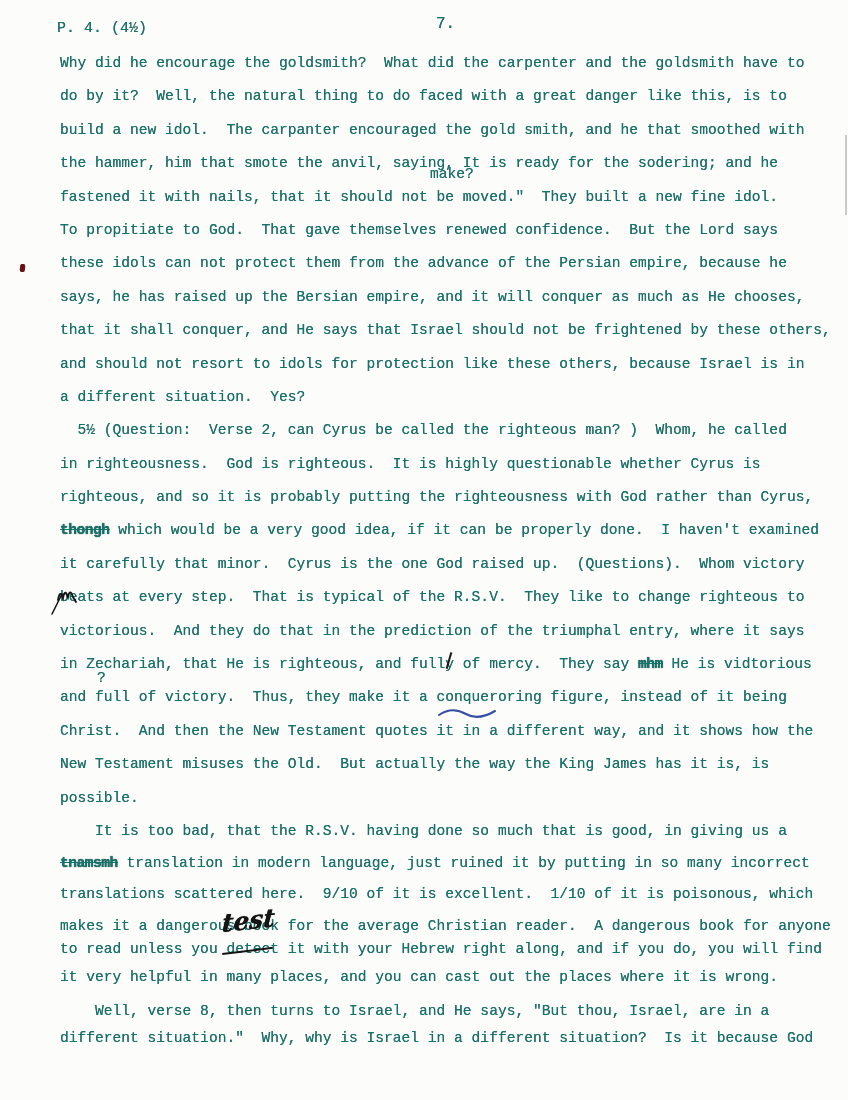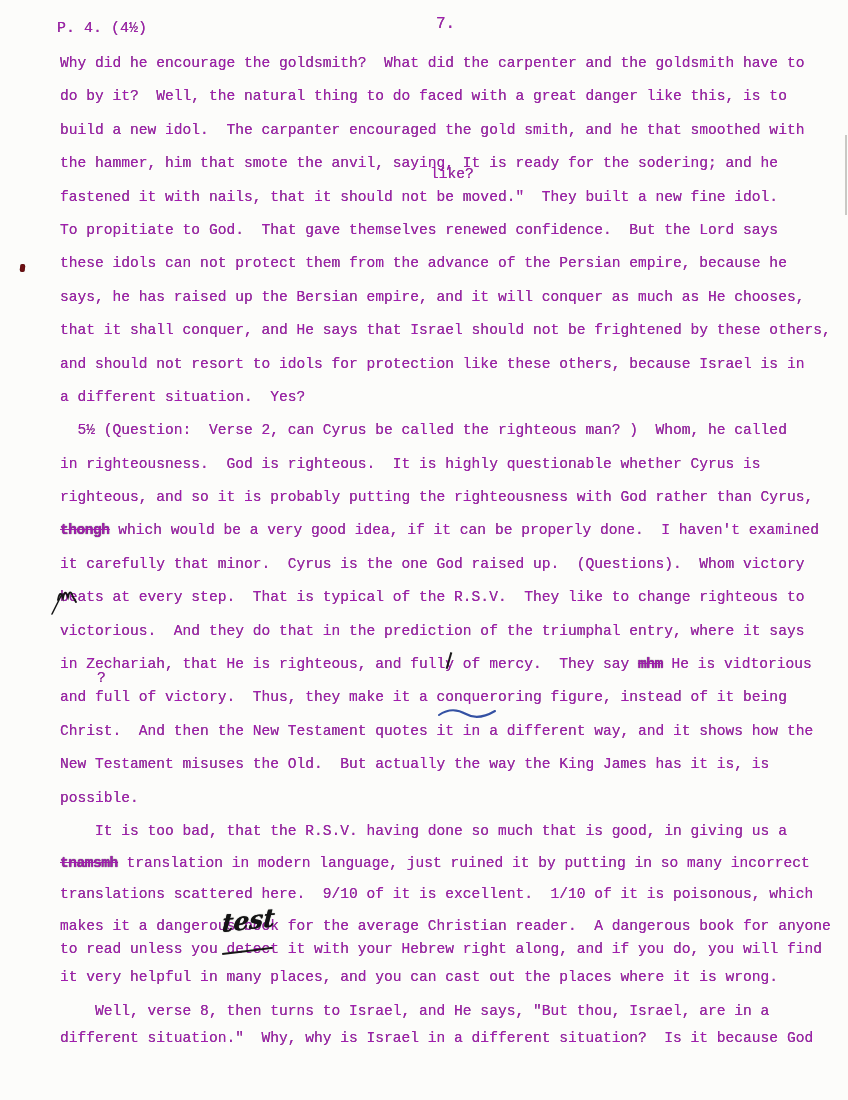--- a/index.html
+++ b/index.html
@@ -6,21 +6,21 @@
   .page{
     position:relative;
     width:848px;height:1100px;
     background:#fcfcfa;
     overflow:hidden;
     font-family:"Liberation Mono","DejaVu Sans Mono",monospace;
     color:#1e1e1e;
   }
   .typed{
     font-family:"Liberation Mono","DejaVu Sans Mono",monospace;
-    color:#a21caf;
+    color:#0f766e;
     text-shadow:0 0 0.6px rgba(25,25,25,0.65);
     white-space:pre;
   }
   .hdr{position:absolute;left:57px;top:20px;font-size:15px;}
   .pgnum{position:absolute;left:436px;top:15px;font-size:16px;}
   .textblock{
     position:absolute;left:60px;top:55px;width:788px;
     font-size:14.6px;line-height:1.15;
   }
   .line{white-space:pre;}
@@ -63,21 +63,21 @@
 </head>
 <body>
 
 <div class="page">
 
   <div class="typed hdr">P. 4. (4½)</div>
   <div class="typed pgnum">7.</div>
 
   <div class="typed textblock"><div class="line" style="height: 33.4px;"><span>Why did he encourage the goldsmith?  What did the carpenter and the goldsmith have to</span></div><div class="line" style="height: 33.4px;"><span>do by it?  Well, the natural thing to do faced with a great danger like this, is to</span></div><div class="line" style="height: 33.4px;"><span>build a new idol.  The carpanter encouraged the gold smith, and he that smoothed with</span></div><div class="line" style="height: 33.4px;"><span>the hammer, him that smote the anvil, saying, It is ready for the sodering; and he</span></div><div class="line" style="height: 33.4px;"><span>fastened it with nails, that it should not be moved."  They built a new fine idol.</span></div><div class="line" style="height: 33.4px;"><span>To propitiate to God.  That gave themselves renewed confidence.  But the Lord says</span></div><div class="line" style="height: 33.4px;"><span>these idols can not protect them from the advance of the Persian empire, because he</span></div><div class="line" style="height: 33.4px;"><span>says, he has raised up the Bersian empire, and it will conquer as much as He chooses,</span></div><div class="line" style="height: 33.4px;"><span>that it shall conquer, and He says that Israel should not be frightened by these others,</span></div><div class="line" style="height: 33.4px;"><span>and should not resort to idols for protection like these others, because Israel is in</span></div><div class="line" style="height: 33.4px;"><span>a different situation.  Yes?</span></div><div class="line" style="height: 33.4px;"><span>  5½ (Question:  Verse 2, can Cyrus be called the righteous man? )  Whom, he called</span></div><div class="line" style="height: 33.4px;"><span>in righteousness.  God is righteous.  It is highly questionable whether Cyrus is</span></div><div class="line" style="height: 33.4px;"><span>righteous, and so it is probably putting the righteousness with God rather than Cyrus,</span></div><div class="line" style="height: 33.4px;"><span class="st">thongh</span><span> which would be a very good idea, if it can be properly done.  I haven't examined</span></div><div class="line" style="height: 33.4px;"><span>it carefully that minor.  Cyrus is the one God raised up.  (Questions).  Whom victory</span></div><div class="line" style="height: 33.4px;"><span>beats at every step.  That is typical of the R.S.V.  They like to change righteous to</span></div><div class="line" style="height: 33.4px;"><span>victorious.  And they do that in the prediction of the triumphal entry, where it says</span></div><div class="line" style="height: 33.4px;"><span>in Zechariah, that He is righteous, and full</span><span class="sl">y</span><span> of mercy.  They say </span><span class="st">mhm</span><span> He is vidtorious</span></div><div class="line" style="height: 33.4px;"><span>and full of victory.  Thus, they make it a conqueroring figure, instead of it being</span></div><div class="line" style="height: 33.4px;"><span>Christ.  And then the New Testament quotes it in a different way, and it shows how the</span></div><div class="line" style="height: 33.4px;"><span>New Testament misuses the Old.  But actually the way the King James has it is, is</span></div><div class="line" style="height: 33.4px;"><span>possible.</span></div><div class="line" style="height: 32px;"><span>    It is too bad, that the R.S.V. having done so much that is good, in giving us a</span></div><div class="line" style="height: 31px;"><span class="st">tnamsmh</span><span> translation in modern language, just ruined it by putting in so many incorrect</span></div><div class="line" style="height: 32px;"><span>translations scattered here.  9/10 of it is excellent.  1/10 of it is poisonous, which</span></div><div class="line" style="height: 23px;"><span>makes it a dangerous book for the average Christian reader.  A dangerous book for anyone</span></div><div class="line" style="height: 28px;"><span>to read unless you </span><span class="hs">detect</span><span> it with your Hebrew right along, and if you do, you will find</span></div><div class="line" style="height: 34px;"><span>it very helpful in many places, and you can cast out the places where it is wrong.</span></div><div class="line" style="height: 27px;"><span>    Well, verse 8, then turns to Israel, and He says, "But thou, Israel, are in a</span></div><div class="line" style="height: 33.4px;"><span>different situation."  Why, why is Israel in a different situation?  Is it because God</span></div></div>
 
-  <div class="typed interline" style="left:430px;top:166px;">like?</div>
+  <div class="typed interline" style="left:430px;top:166px;">make?</div>
 
   <div class="typed interline" style="left:97px;top:670px;">?</div>
 
   <div class="hw-test">test</div>
 
   <svg class="mark" style="left:48px;top:576px;" width="36" height="40" viewBox="0 0 36 40">
     <path d="M10,24 q2,-11 5,-2 q2,-10 5,-1 q2,-9 5,0 l3,5" fill="none" stroke="#161616" stroke-width="1.9" stroke-linecap="round"></path>
     <path d="M4,38 L14,18" fill="none" stroke="#161616" stroke-width="1.6" stroke-linecap="round"></path>
   </svg>
 

